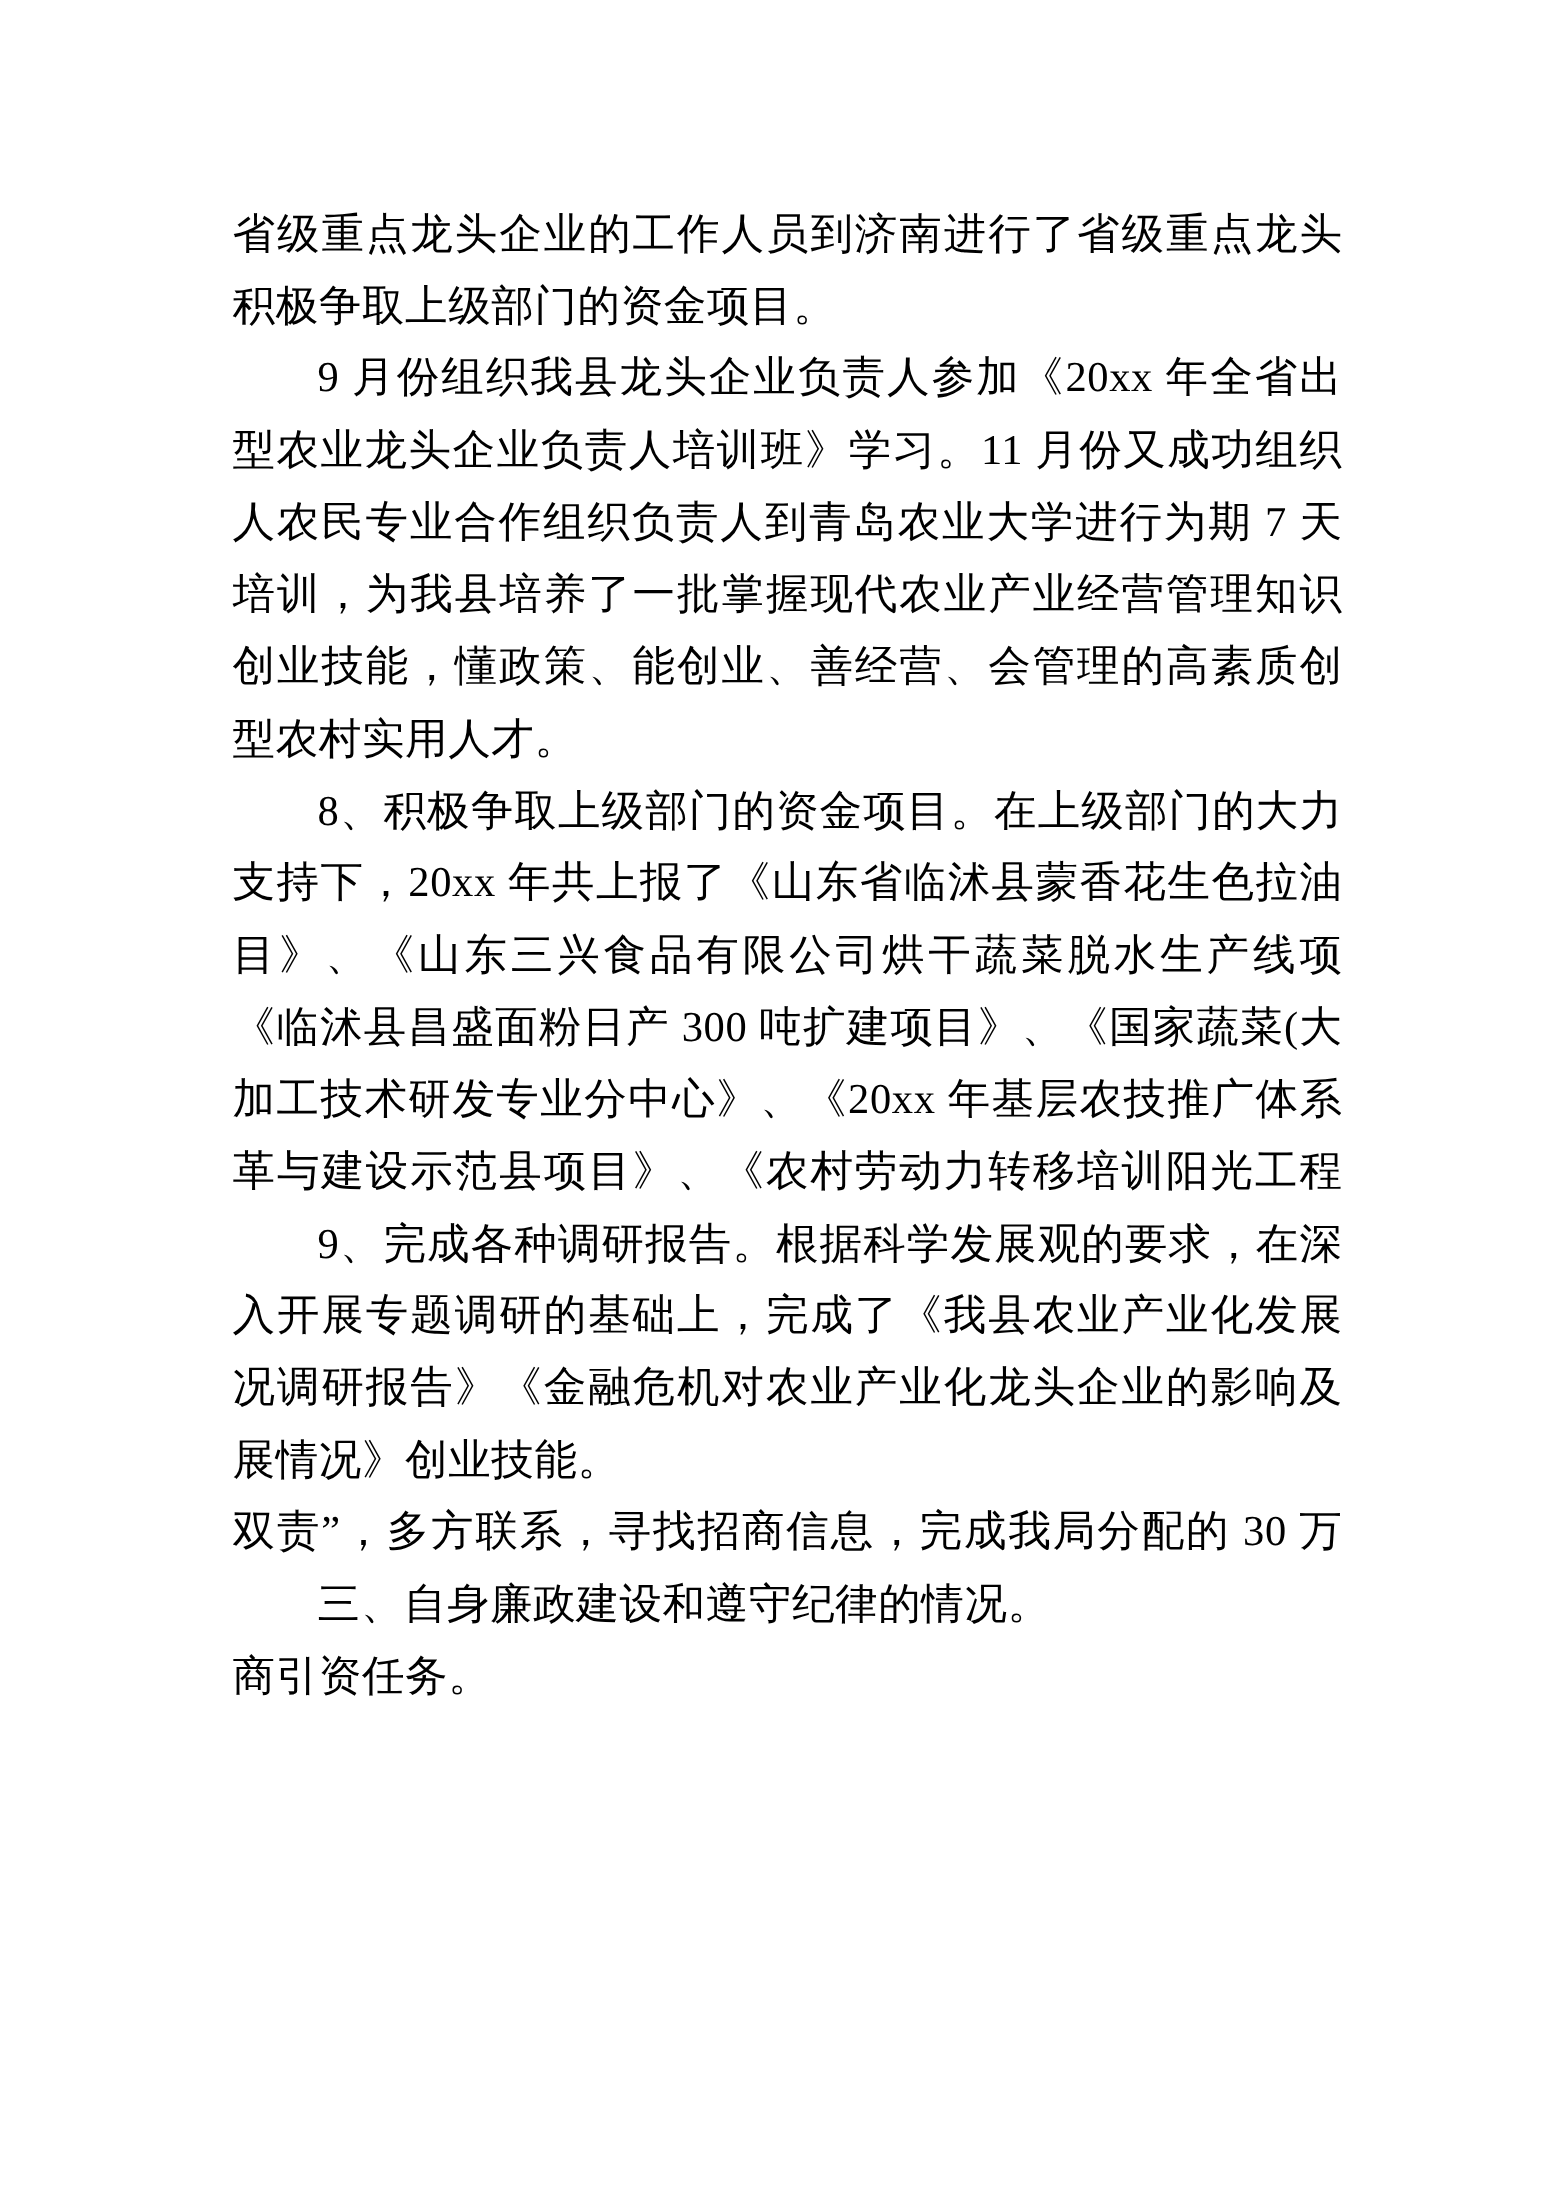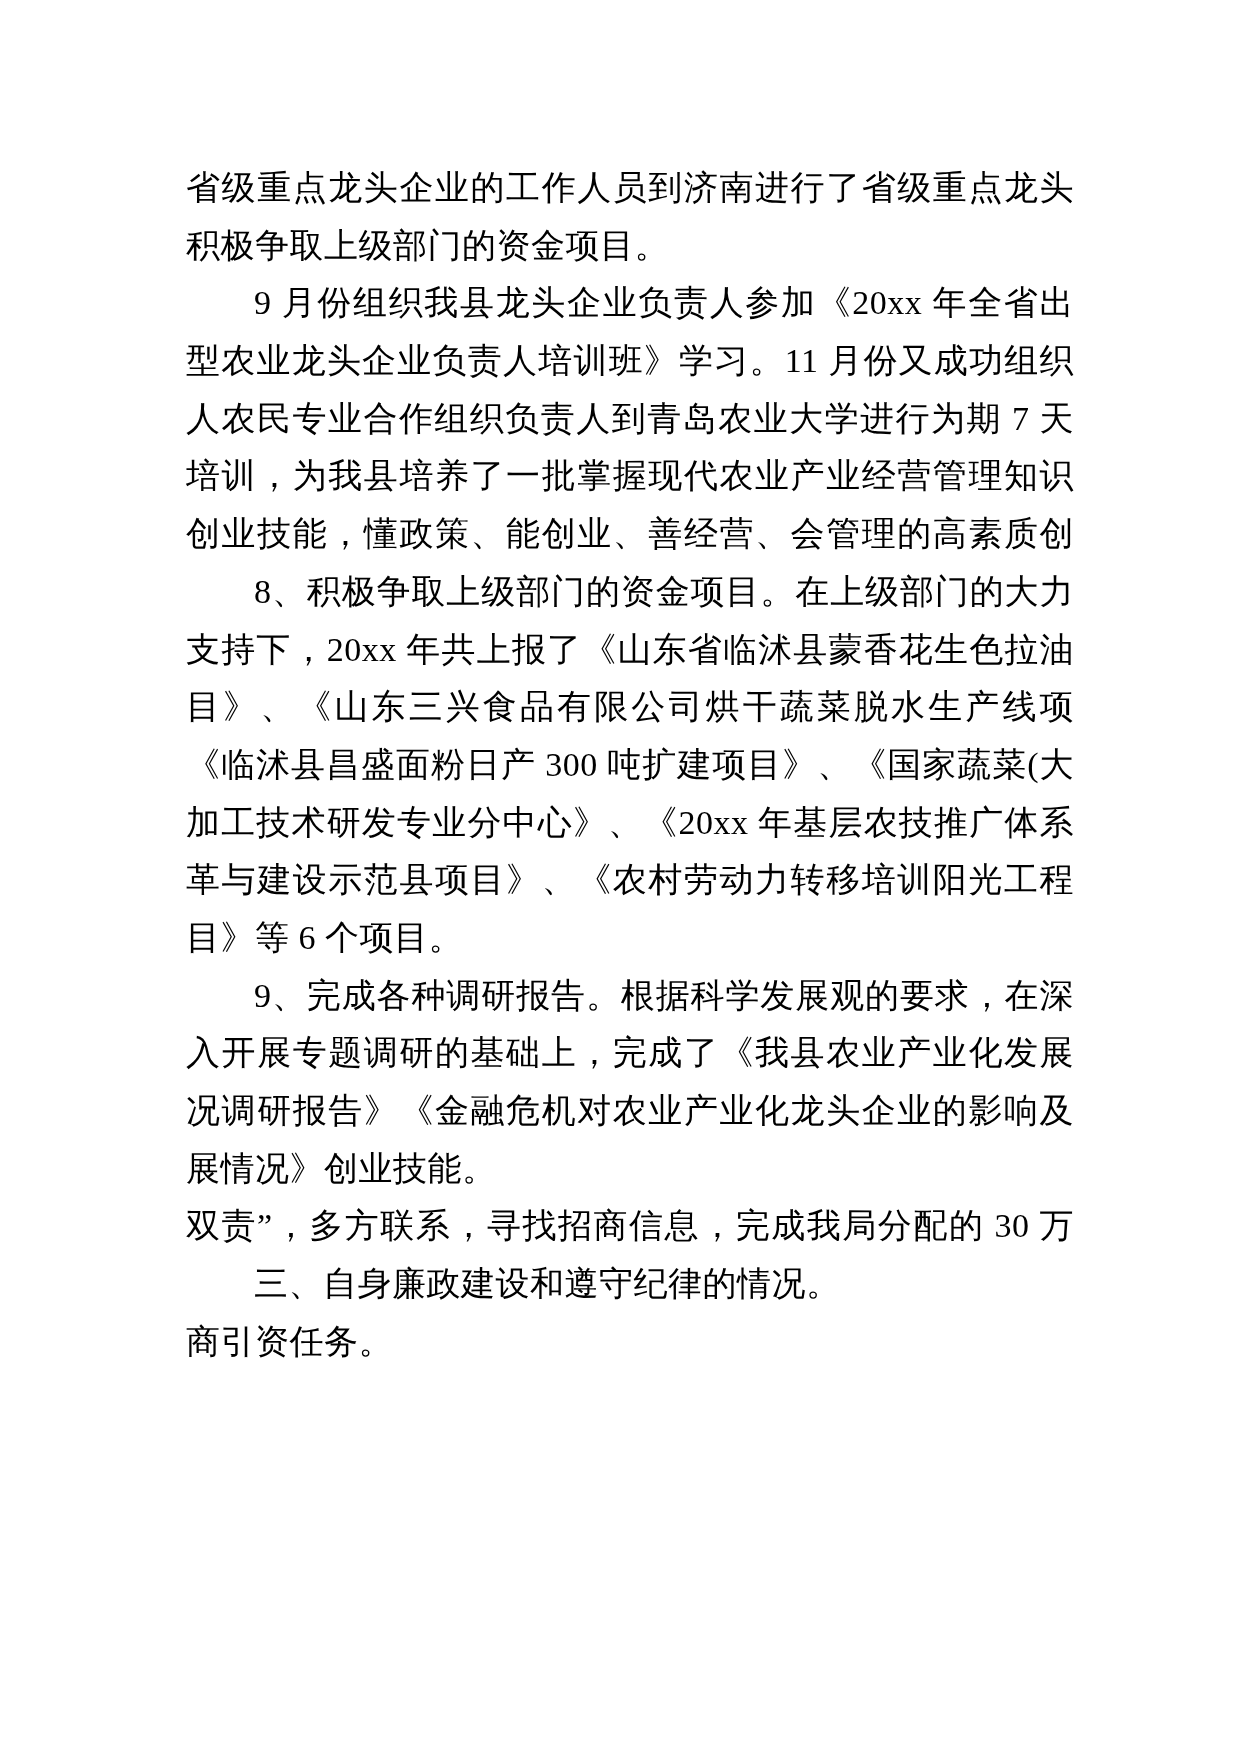--- a/index.html
+++ b/index.html
@@ -45,27 +45,27 @@
 
 <div class="page" style="background: rgb(255, 255, 255);">
   <div class="text-block" style="color: rgb(0, 0, 0);">
       <div class="line fill">省级重点龙头企业的工作人员到济南进行了省级重点龙头</div>
       <div class="line">积极争取上级部门的资金项目。</div>
       <div class="line fill indent">9 月份组织我县龙头企业负责人参加《20xx 年全省出口</div>
       <div class="line fill">型农业龙头企业负责人培训班》学习。11 月份又成功组织 20</div>
       <div class="line fill">人农民专业合作组织负责人到青岛农业大学进行为期 7 天的</div>
       <div class="line fill">培训，为我县培养了一批掌握现代农业产业经营管理知识和</div>
       <div class="line fill">创业技能，懂政策、能创业、善经营、会管理的高素质创业</div>
+      <div class="line">型农村实用人才。</div>
       <div class="line fill indent">8、积极争取上级部门的资金项目。在上级部门的大力</div>
       <div class="line fill">支持下，20xx 年共上报了《山东省临沭县蒙香花生色拉油项</div>
       <div class="line fill">目》、《山东三兴食品有限公司烘干蔬菜脱水生产线项目》、</div>
       <div class="line fill">《临沭县昌盛面粉日产 300 吨扩建项目》、《国家蔬菜(大蒜)</div>
       <div class="line fill">加工技术研发专业分中心》、《20xx 年基层农技推广体系改</div>
       <div class="line fill">革与建设示范县项目》、《农村劳动力转移培训阳光工程项</div>
-      <div class="line">目》等 6 个项目。</div>
       <div class="line fill indent">9、完成各种调研报告。根据科学发展观的要求，在深</div>
       <div class="line fill">入开展专题调研的基础上，完成了《我县农业产业化发展情</div>
       <div class="line fill">况调研报告》《金融危机对农业产业化龙头企业的影响及对</div>
       <div class="line">展情况》创业技能。</div>
       <div class="line fill">双责”，多方联系，寻找招商信息，完成我局分配的 30 万招</div>
       <div class="line indent">三、自身廉政建设和遵守纪律的情况。</div>
       <div class="line">商引资任务。</div>
     </div>
 </div>
 

